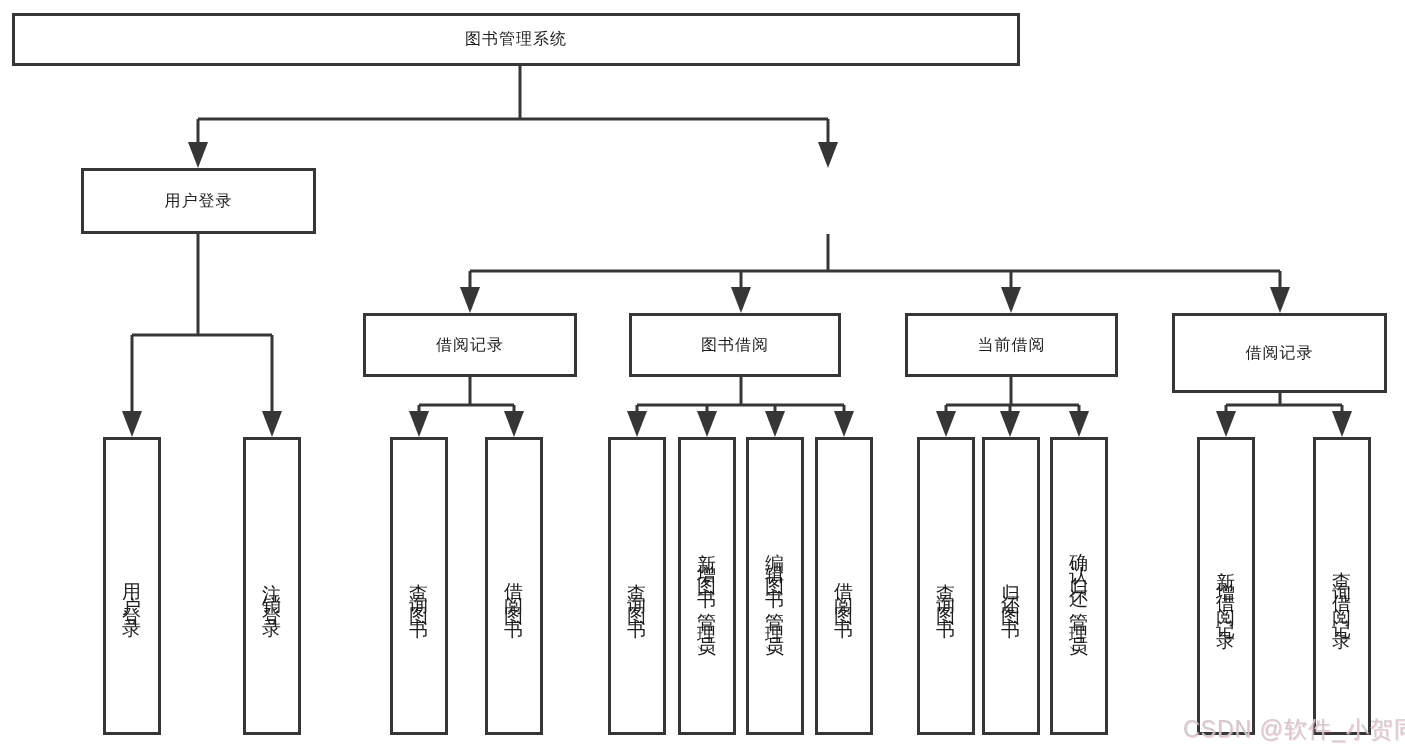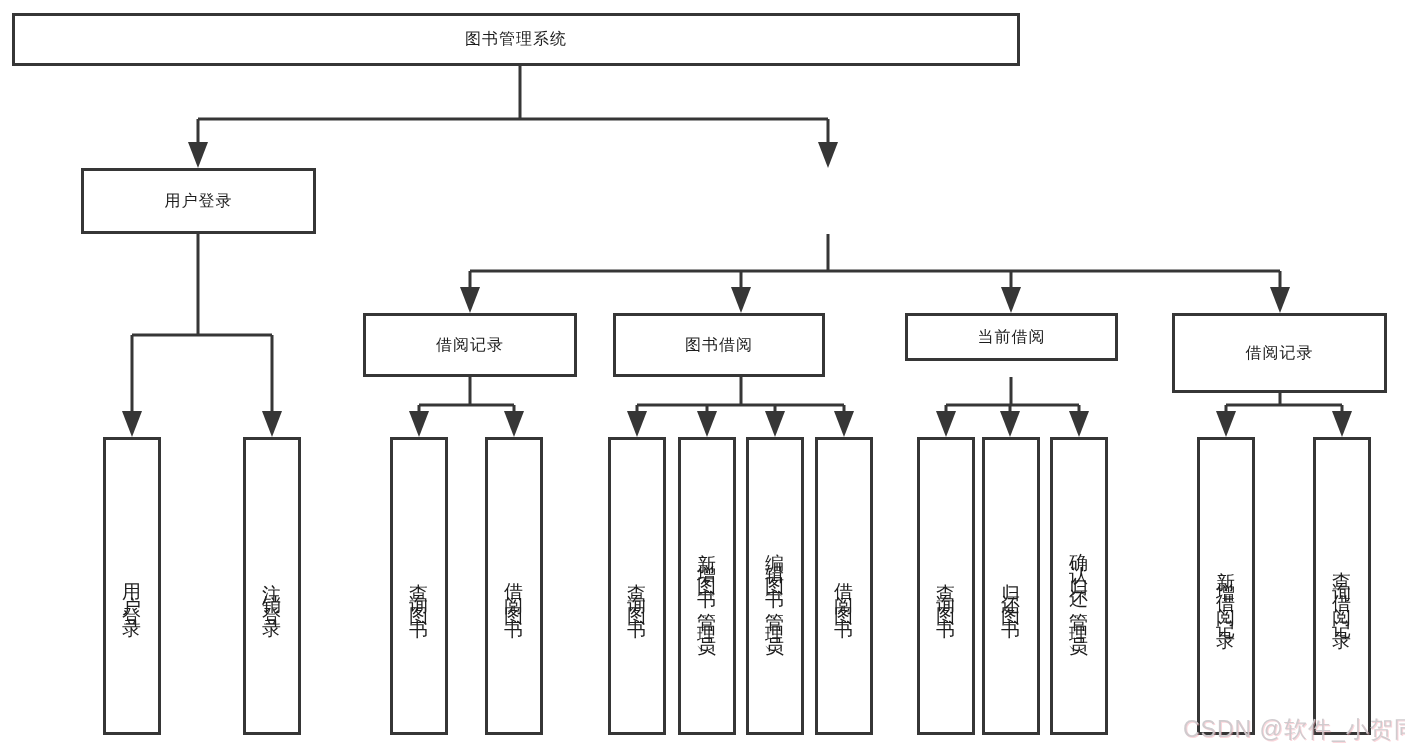--- a/index.html
+++ b/index.html
@@ -73,24 +73,24 @@
     <span>图书管理系统</span>
   </div>
 
   <div class="node hbox" style="left:81px;top:168px;width:235px;height:66px">
     <span>用户登录</span>
   </div>
 
   <div class="node hbox" style="left:363px;top:313px;width:214px;height:64px">
     <span>借阅记录</span>
   </div>
-  <div class="node hbox" style="left:613px;top:313px;width:212px;height:64px">
+  <div class="node hbox" style="left:629px;top:313px;width:212px;height:64px">
     <span>图书借阅</span>
   </div>
-  <div class="node hbox" style="left:905px;top:313px;width:213px;height:48px">
+  <div class="node hbox" style="left:905px;top:313px;width:213px;height:64px">
     <span>当前借阅</span>
   </div>
   <div class="node hbox" style="left:1172px;top:313px;width:215px;height:80px">
     <span>借阅记录</span>
   </div>
 
   <div class="node leaf" style="left:103px">
     <span class="vtext">用户登录</span>
   </div>
   <div class="node leaf" style="left:243px">

